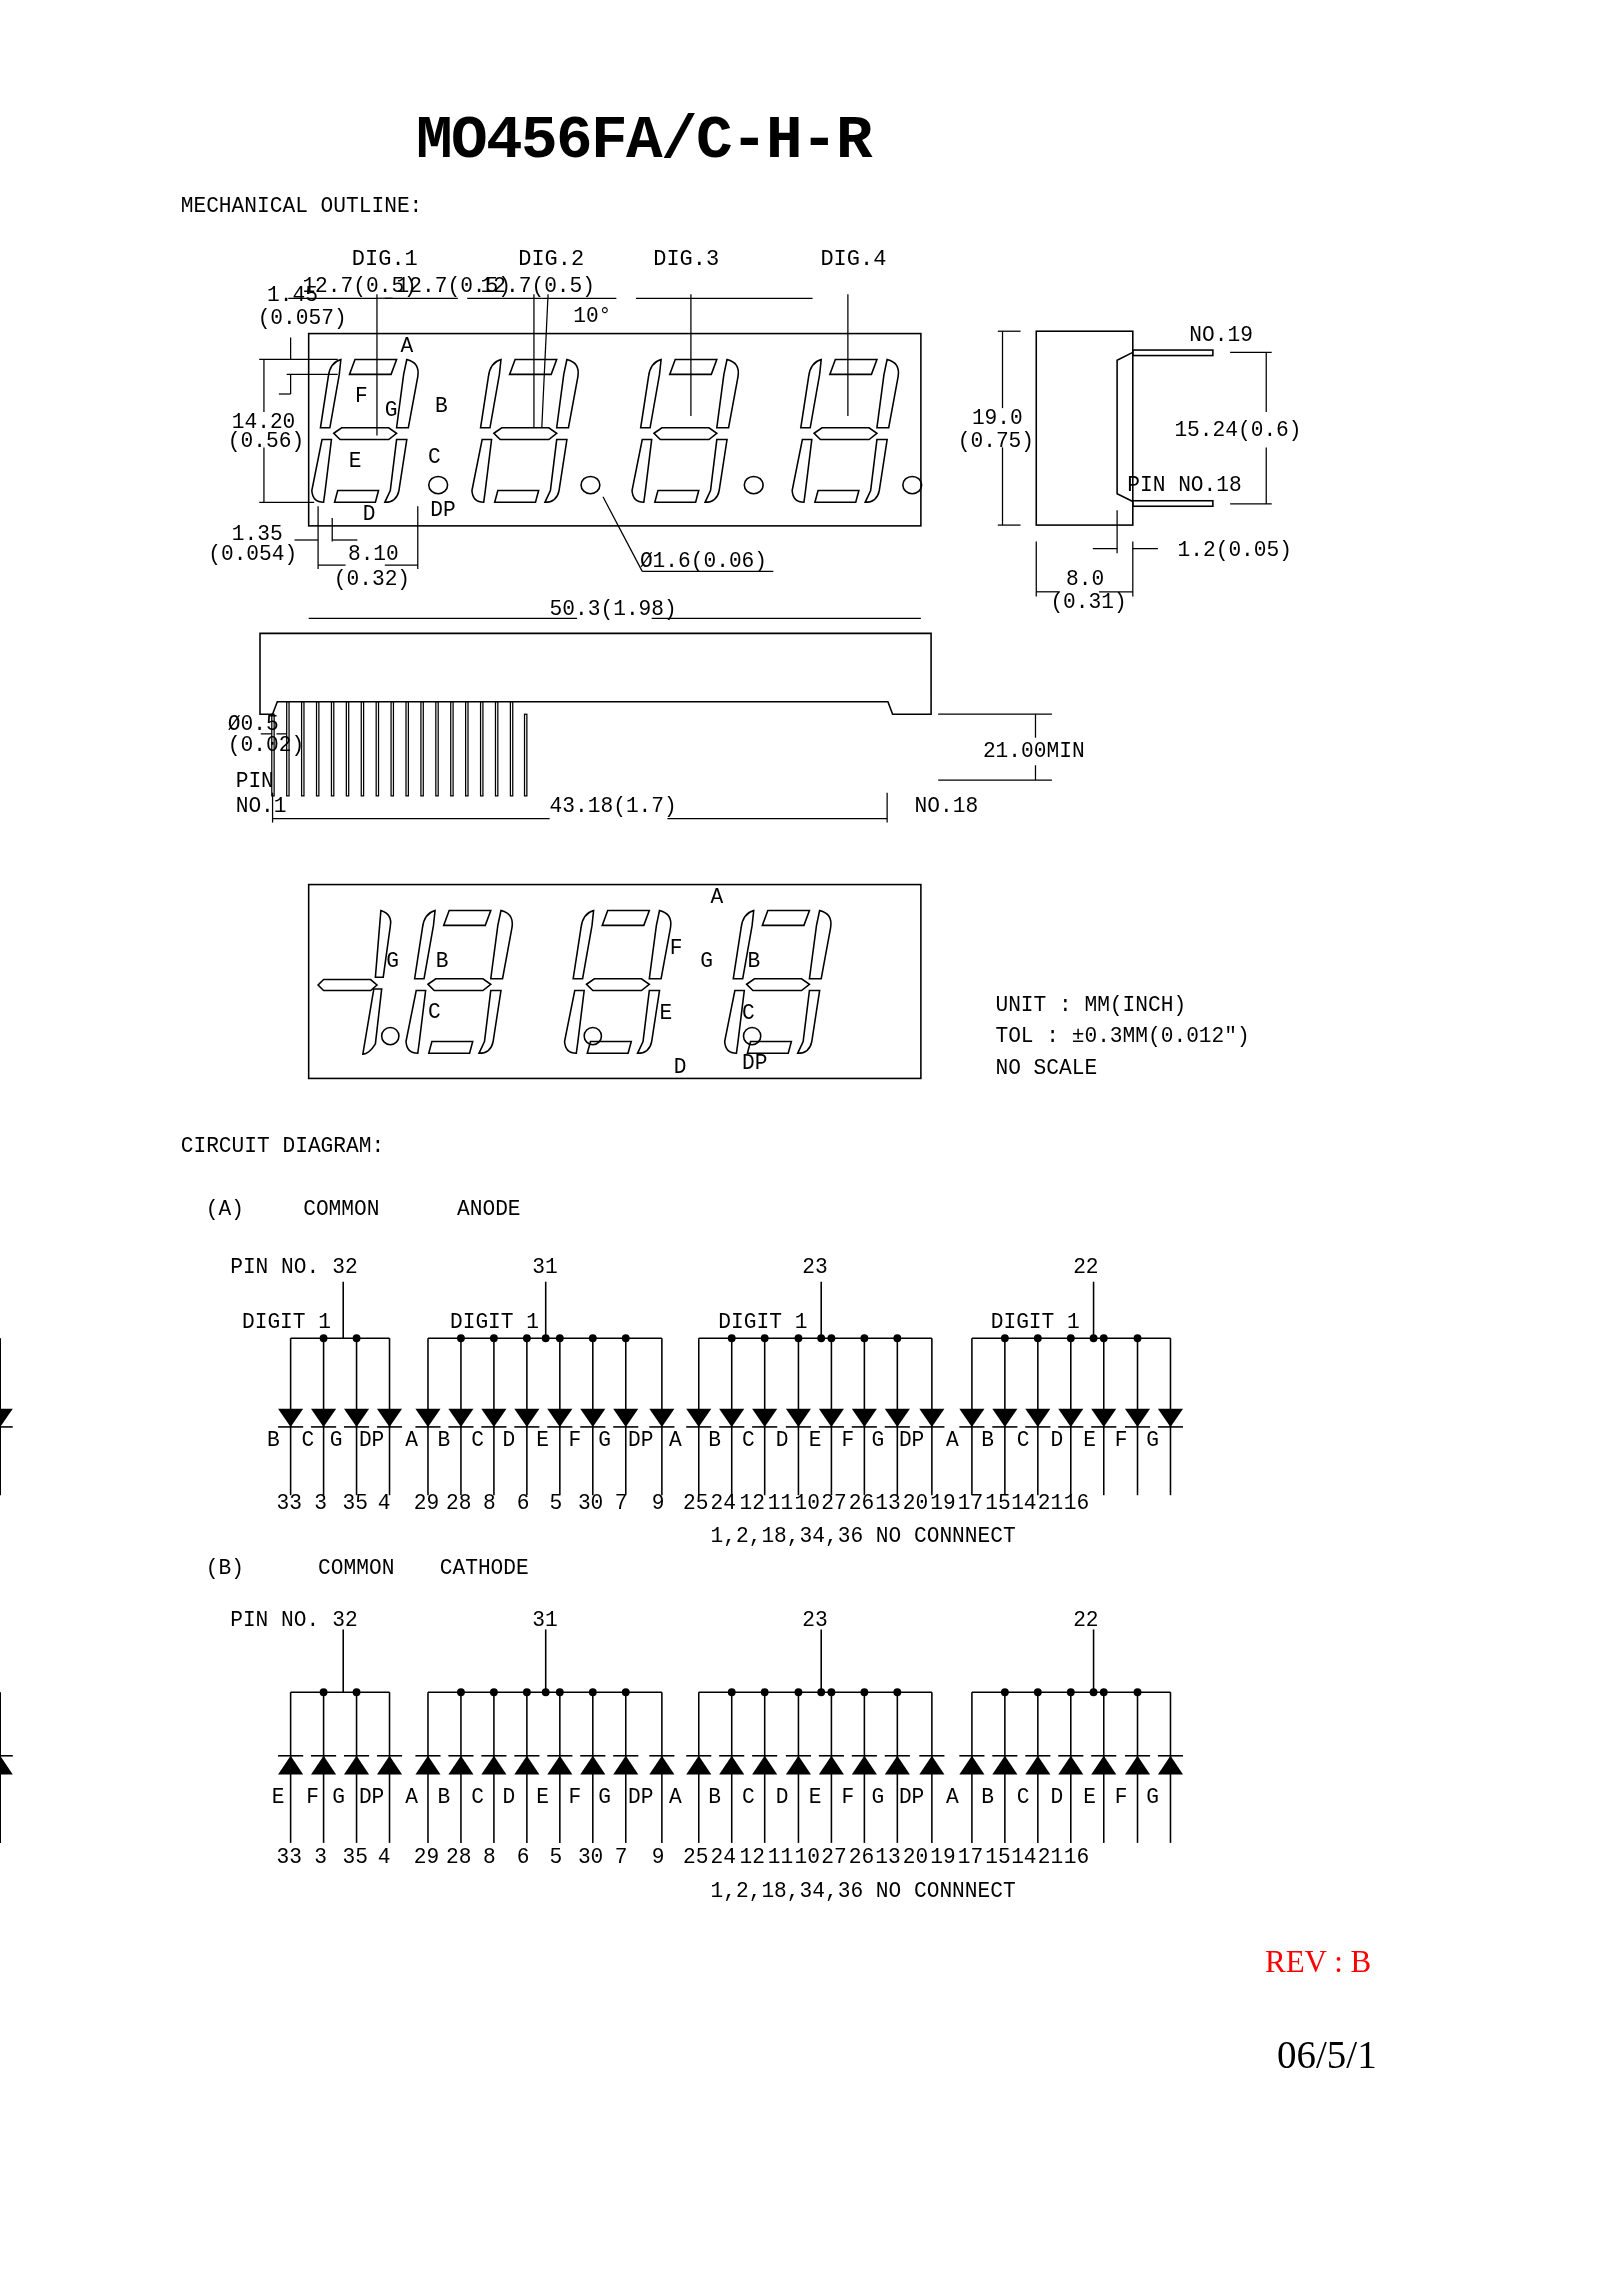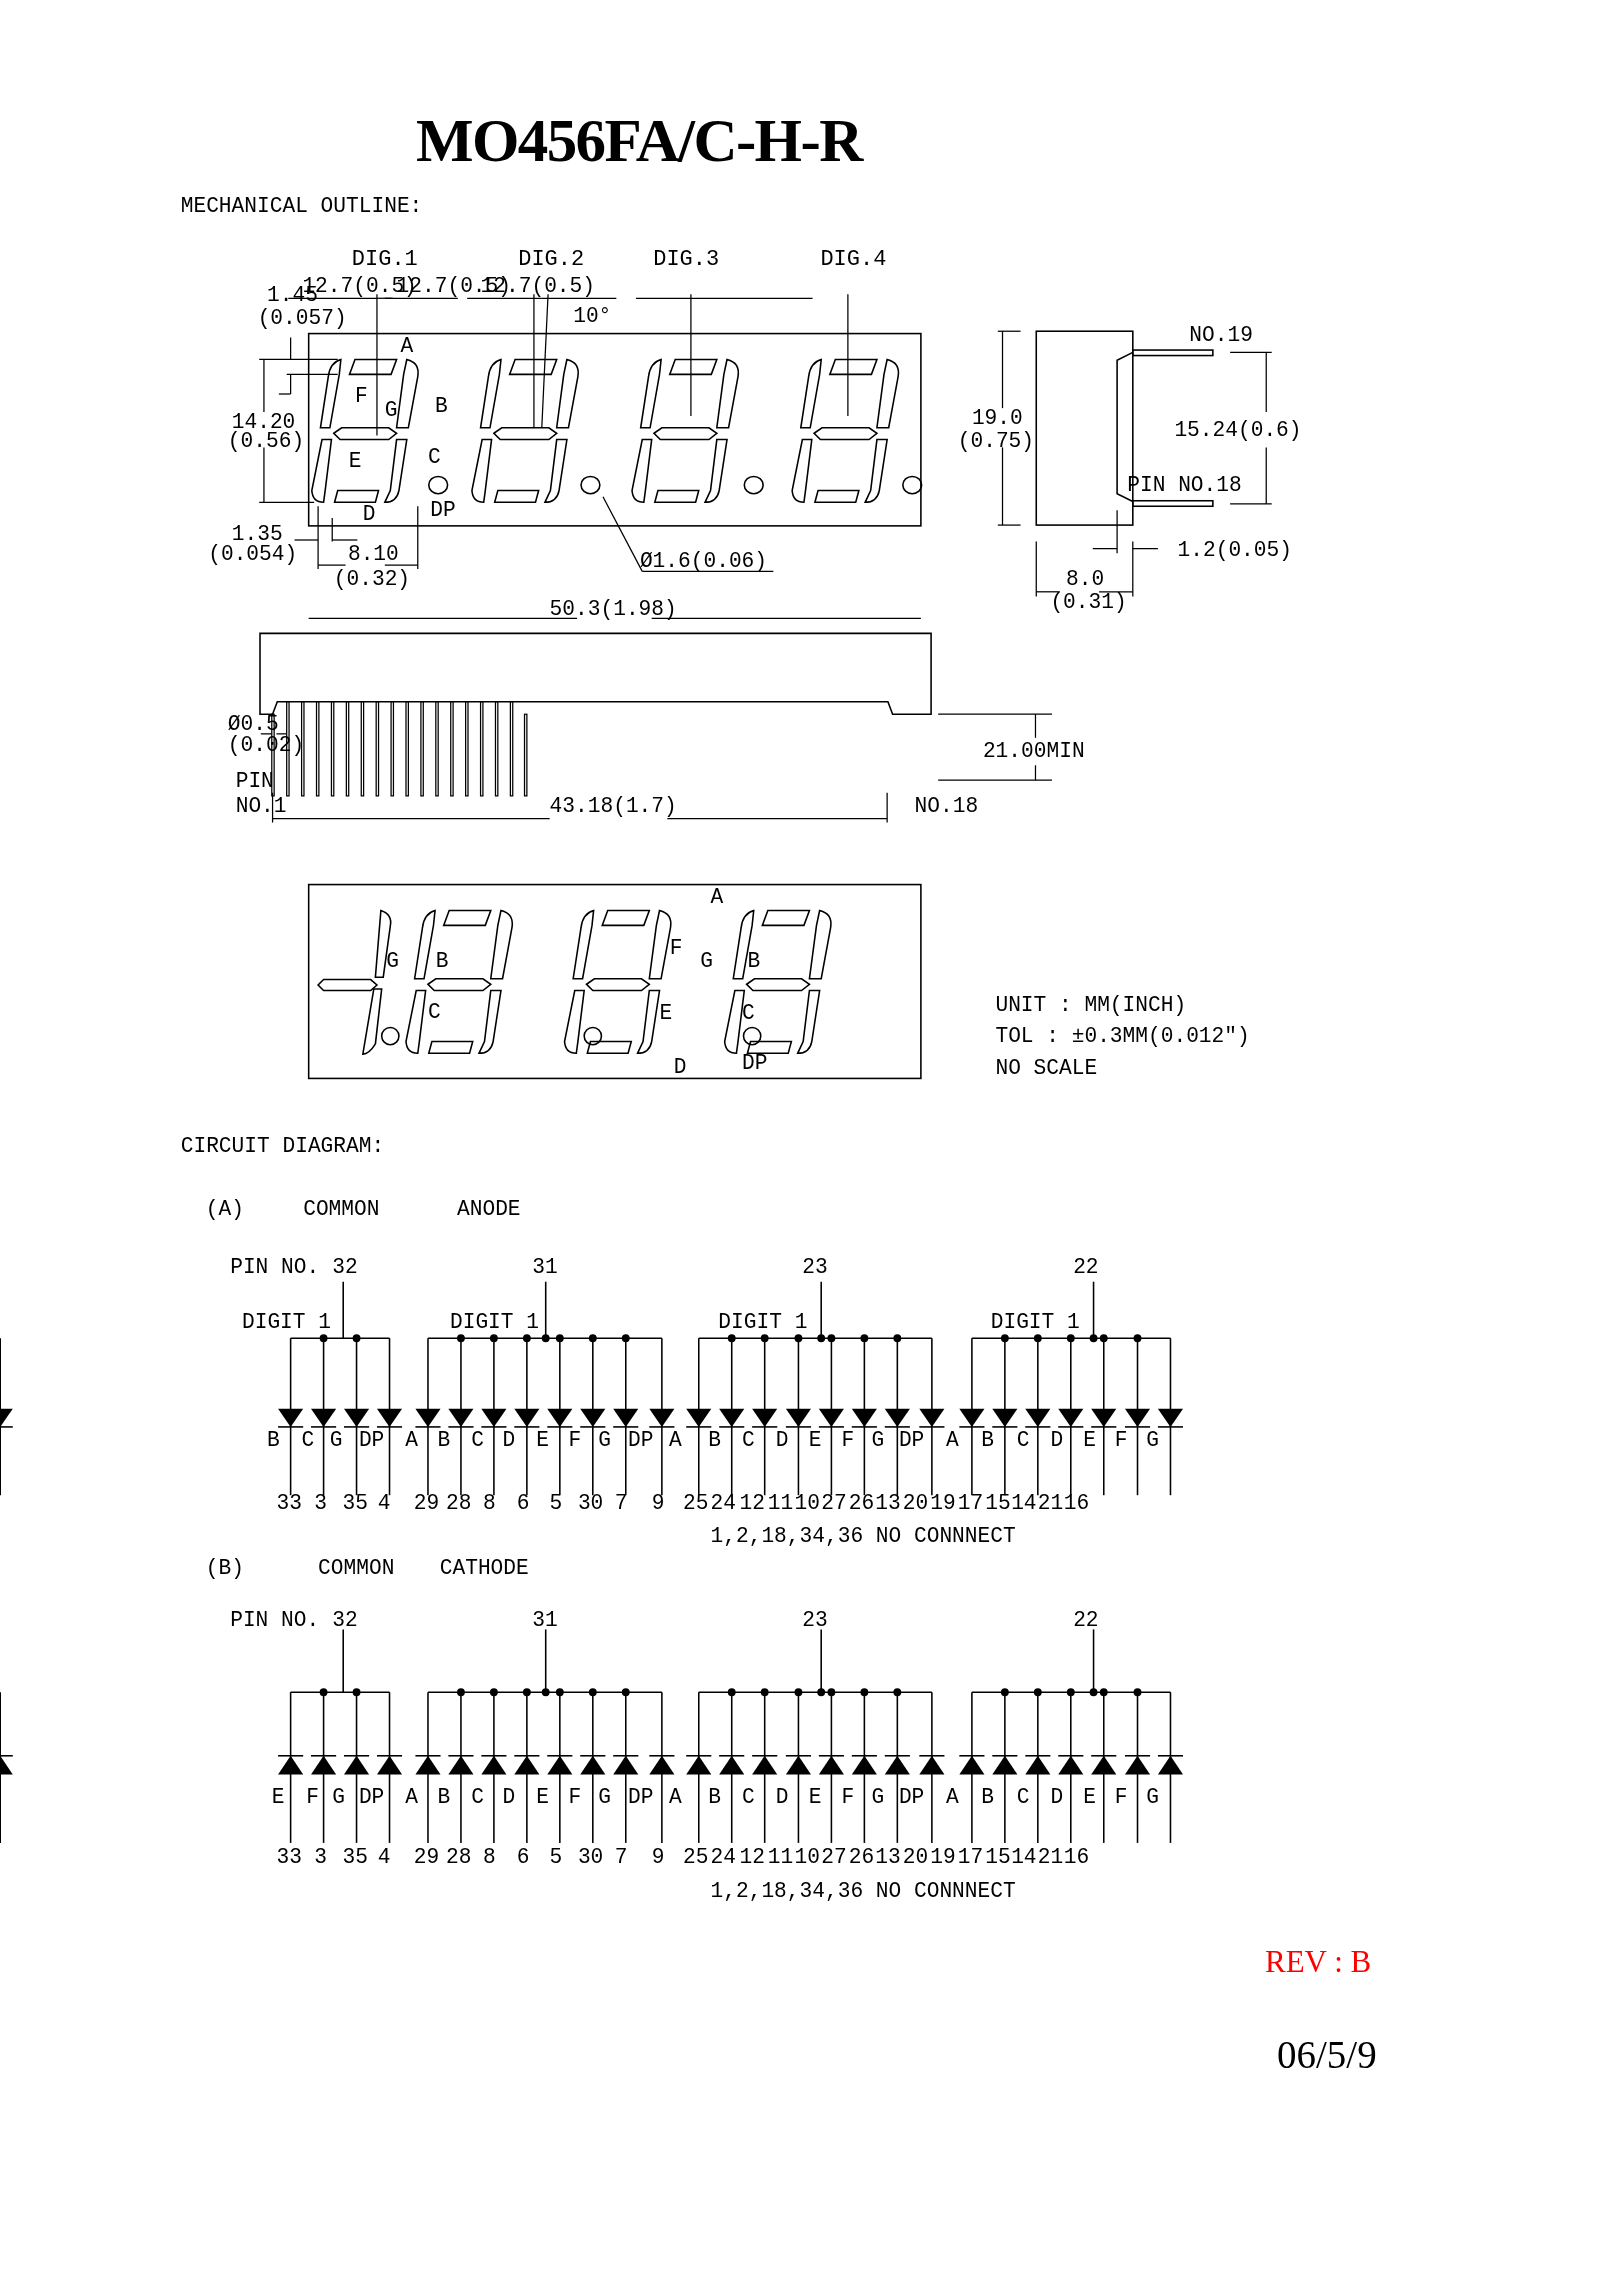--- a/index.html
+++ b/index.html
@@ -1,18 +1,18 @@
 <!DOCTYPE html>
 <html style="font-size:12.6px"><head>
 <meta charset="utf-8">
 <style>
   html, body { margin: 0; padding: 0; background: #ffffff; }
   body { width: 1622px; height: 2295px; position: relative; overflow: hidden; }
   #sheet { position: absolute; left: 0; top: 0; width: 1622px; height: 2295px; }
-  .title { position: absolute; left: 416px; top: 106px; font-family: Liberation Serif, serif; font-weight: bold; font-size: 61px; color: #000; letter-spacing: -1.6px; }
+  .title { position: absolute; left: 416px; top: 106px; font-family: Liberation Mono, monospace; font-weight: bold; font-size: 61px; color: #000; letter-spacing: -1.6px; }
   .cad { font-family: "Liberation Mono", monospace; fill: #000; font-size: 27px; }
   .cad-lg { font-family: "Liberation Mono", monospace; fill: #000; font-size: 28px; }
   .rev { position: absolute; left: 1265px; top: 1944px; font-family: "Liberation Serif", serif; font-size: 31px; color: #ff0000; }
   .date { position: absolute; left: 1277px; top: 2032px; font-family: "Liberation Serif", serif; font-size: 39px; color: #000; }
   .ln { stroke: #000; stroke-width: 2; fill: none; }
   .thin { stroke: #000; stroke-width: 1.6; fill: none; }
   .seg { stroke: #000; stroke-width: 2; fill: none; }
   .dot { fill: #000; }
   .diode { fill: #000; }
 </style>
@@ -501,14 +501,14 @@
       <text class="cad" x="1255" y="2373">15</text>
       <text class="cad" x="1288" y="2373">14</text>
       <text class="cad" x="1322" y="2373">21</text>
       <text class="cad" x="1355" y="2373">16</text>
     </g>
     <text class="cad" x="905" y="2417">1,2,18,34,36 NO CONNNECT</text>
   </g>
 </svg>
 
 <div class="rev">REV : B</div>
-<div class="date">06/5/9</div>
+<div class="date">06/5/1</div>
 
 
 </body></html>

